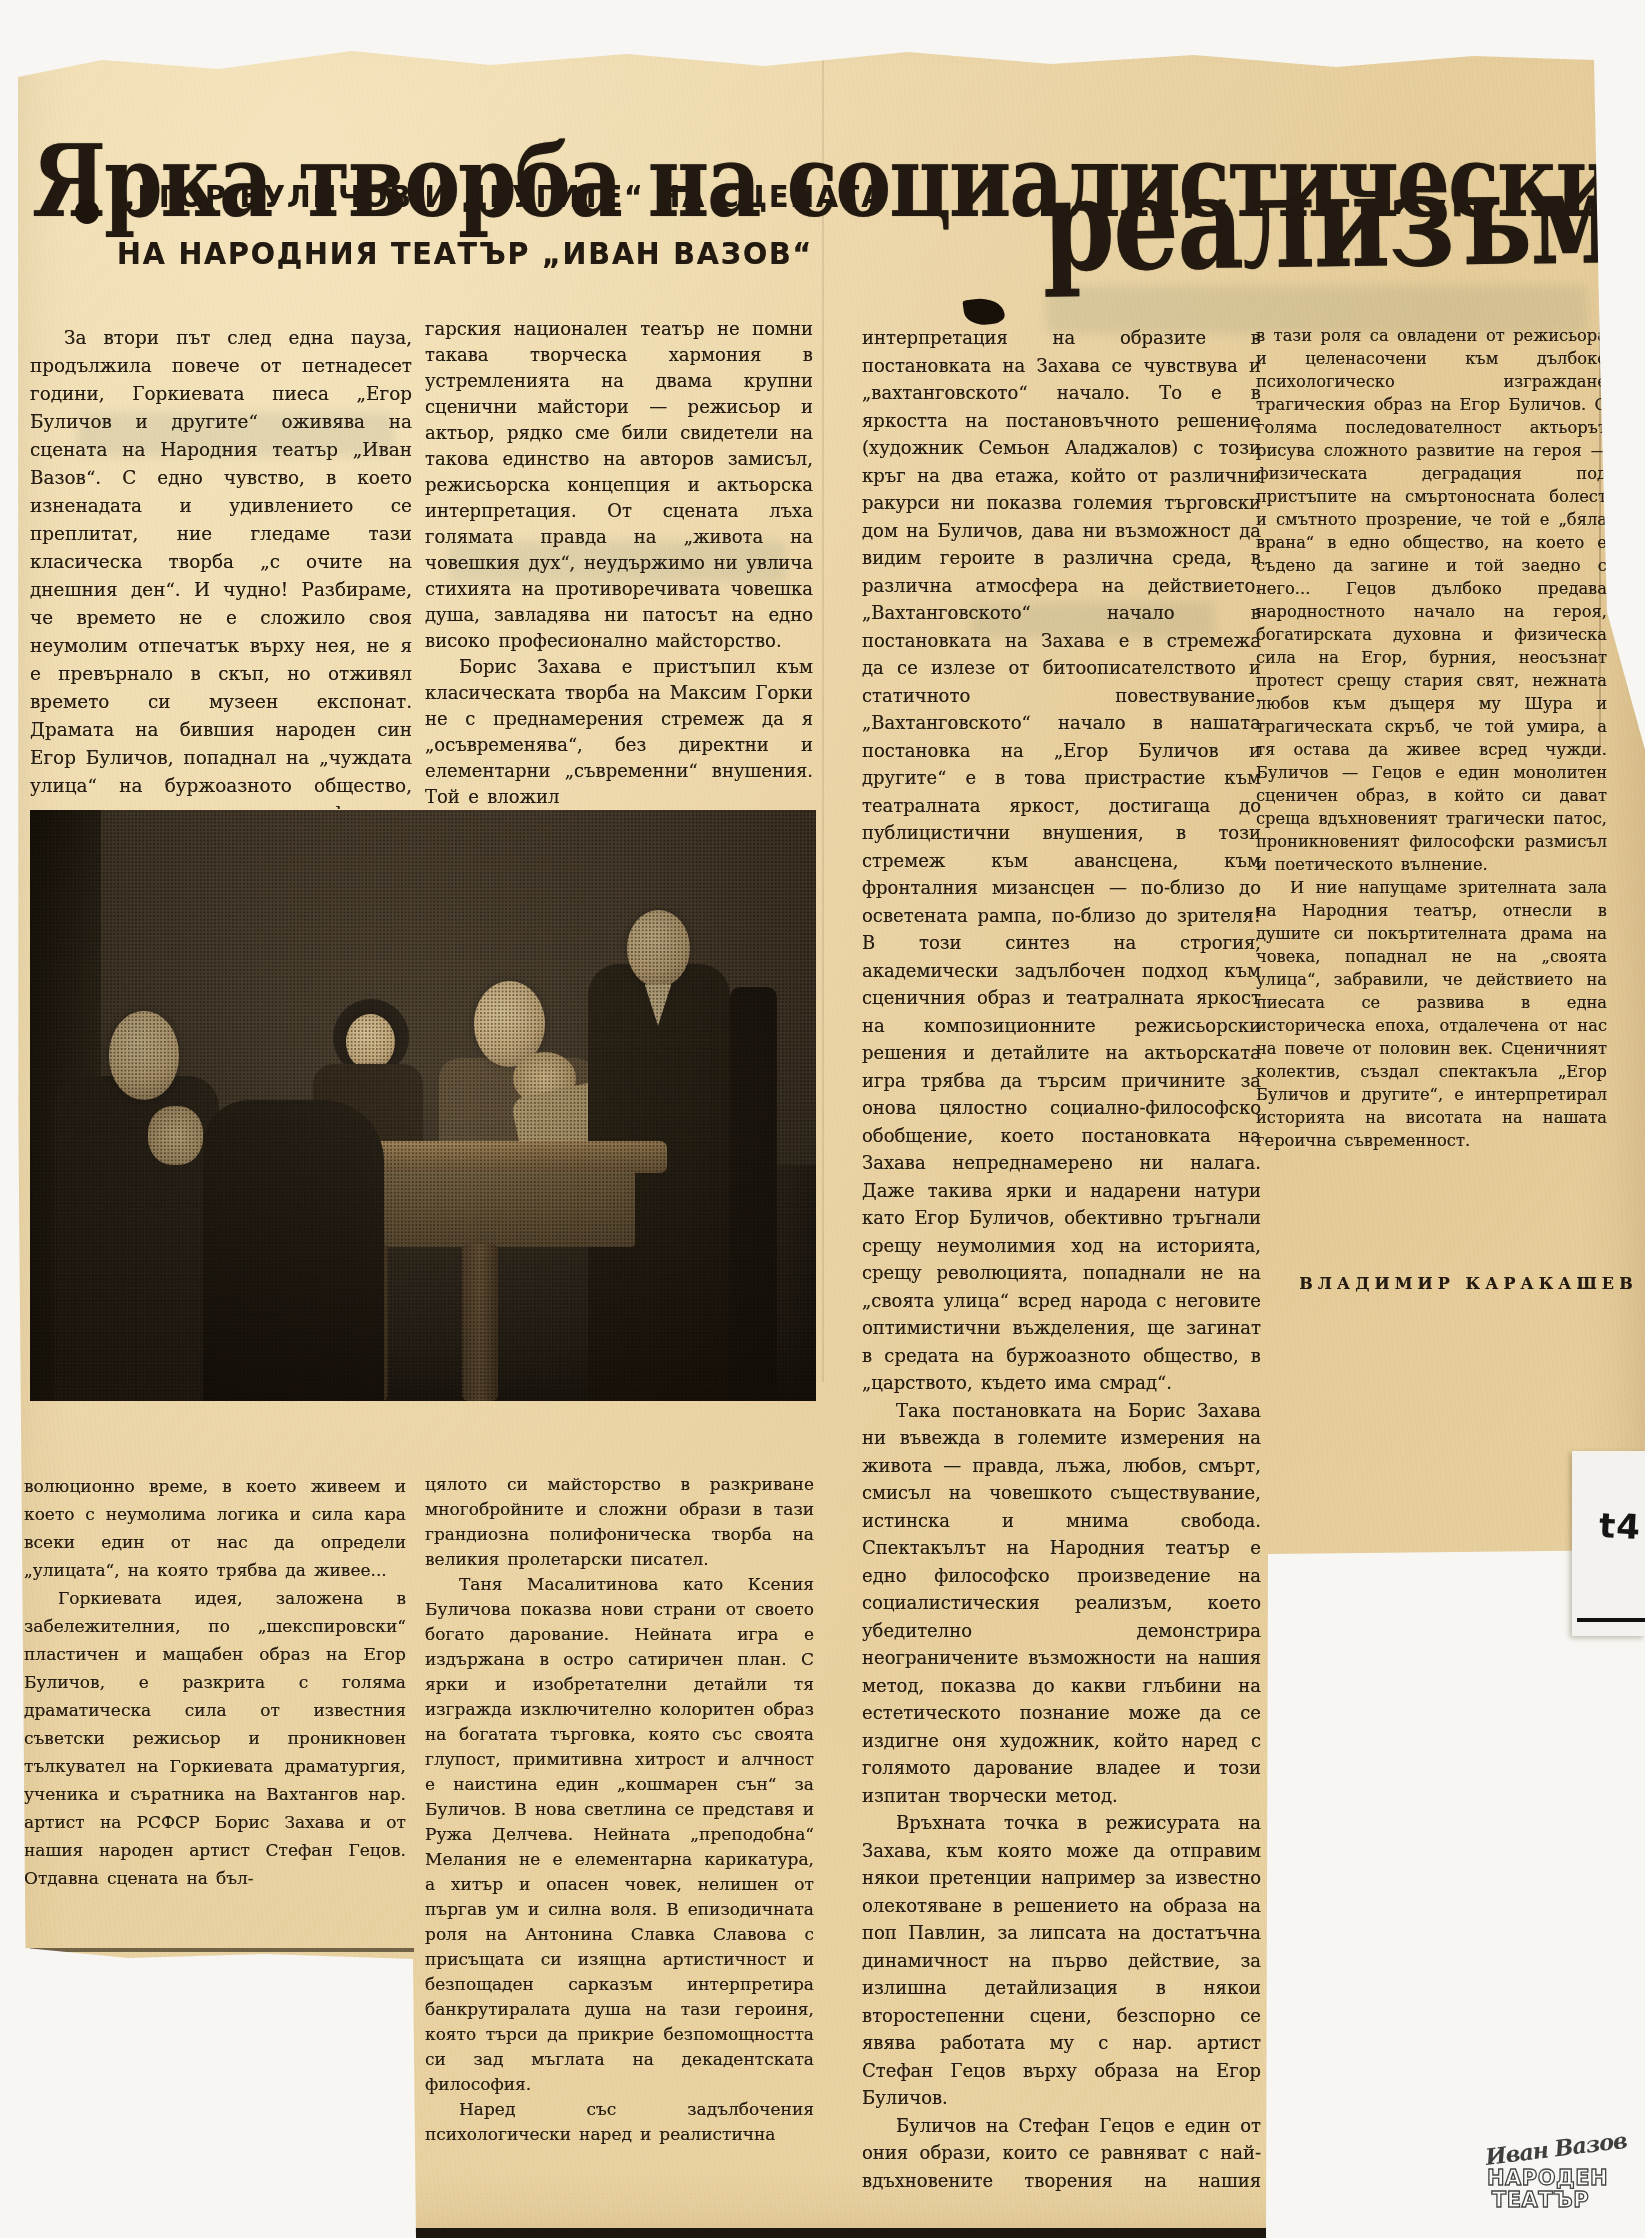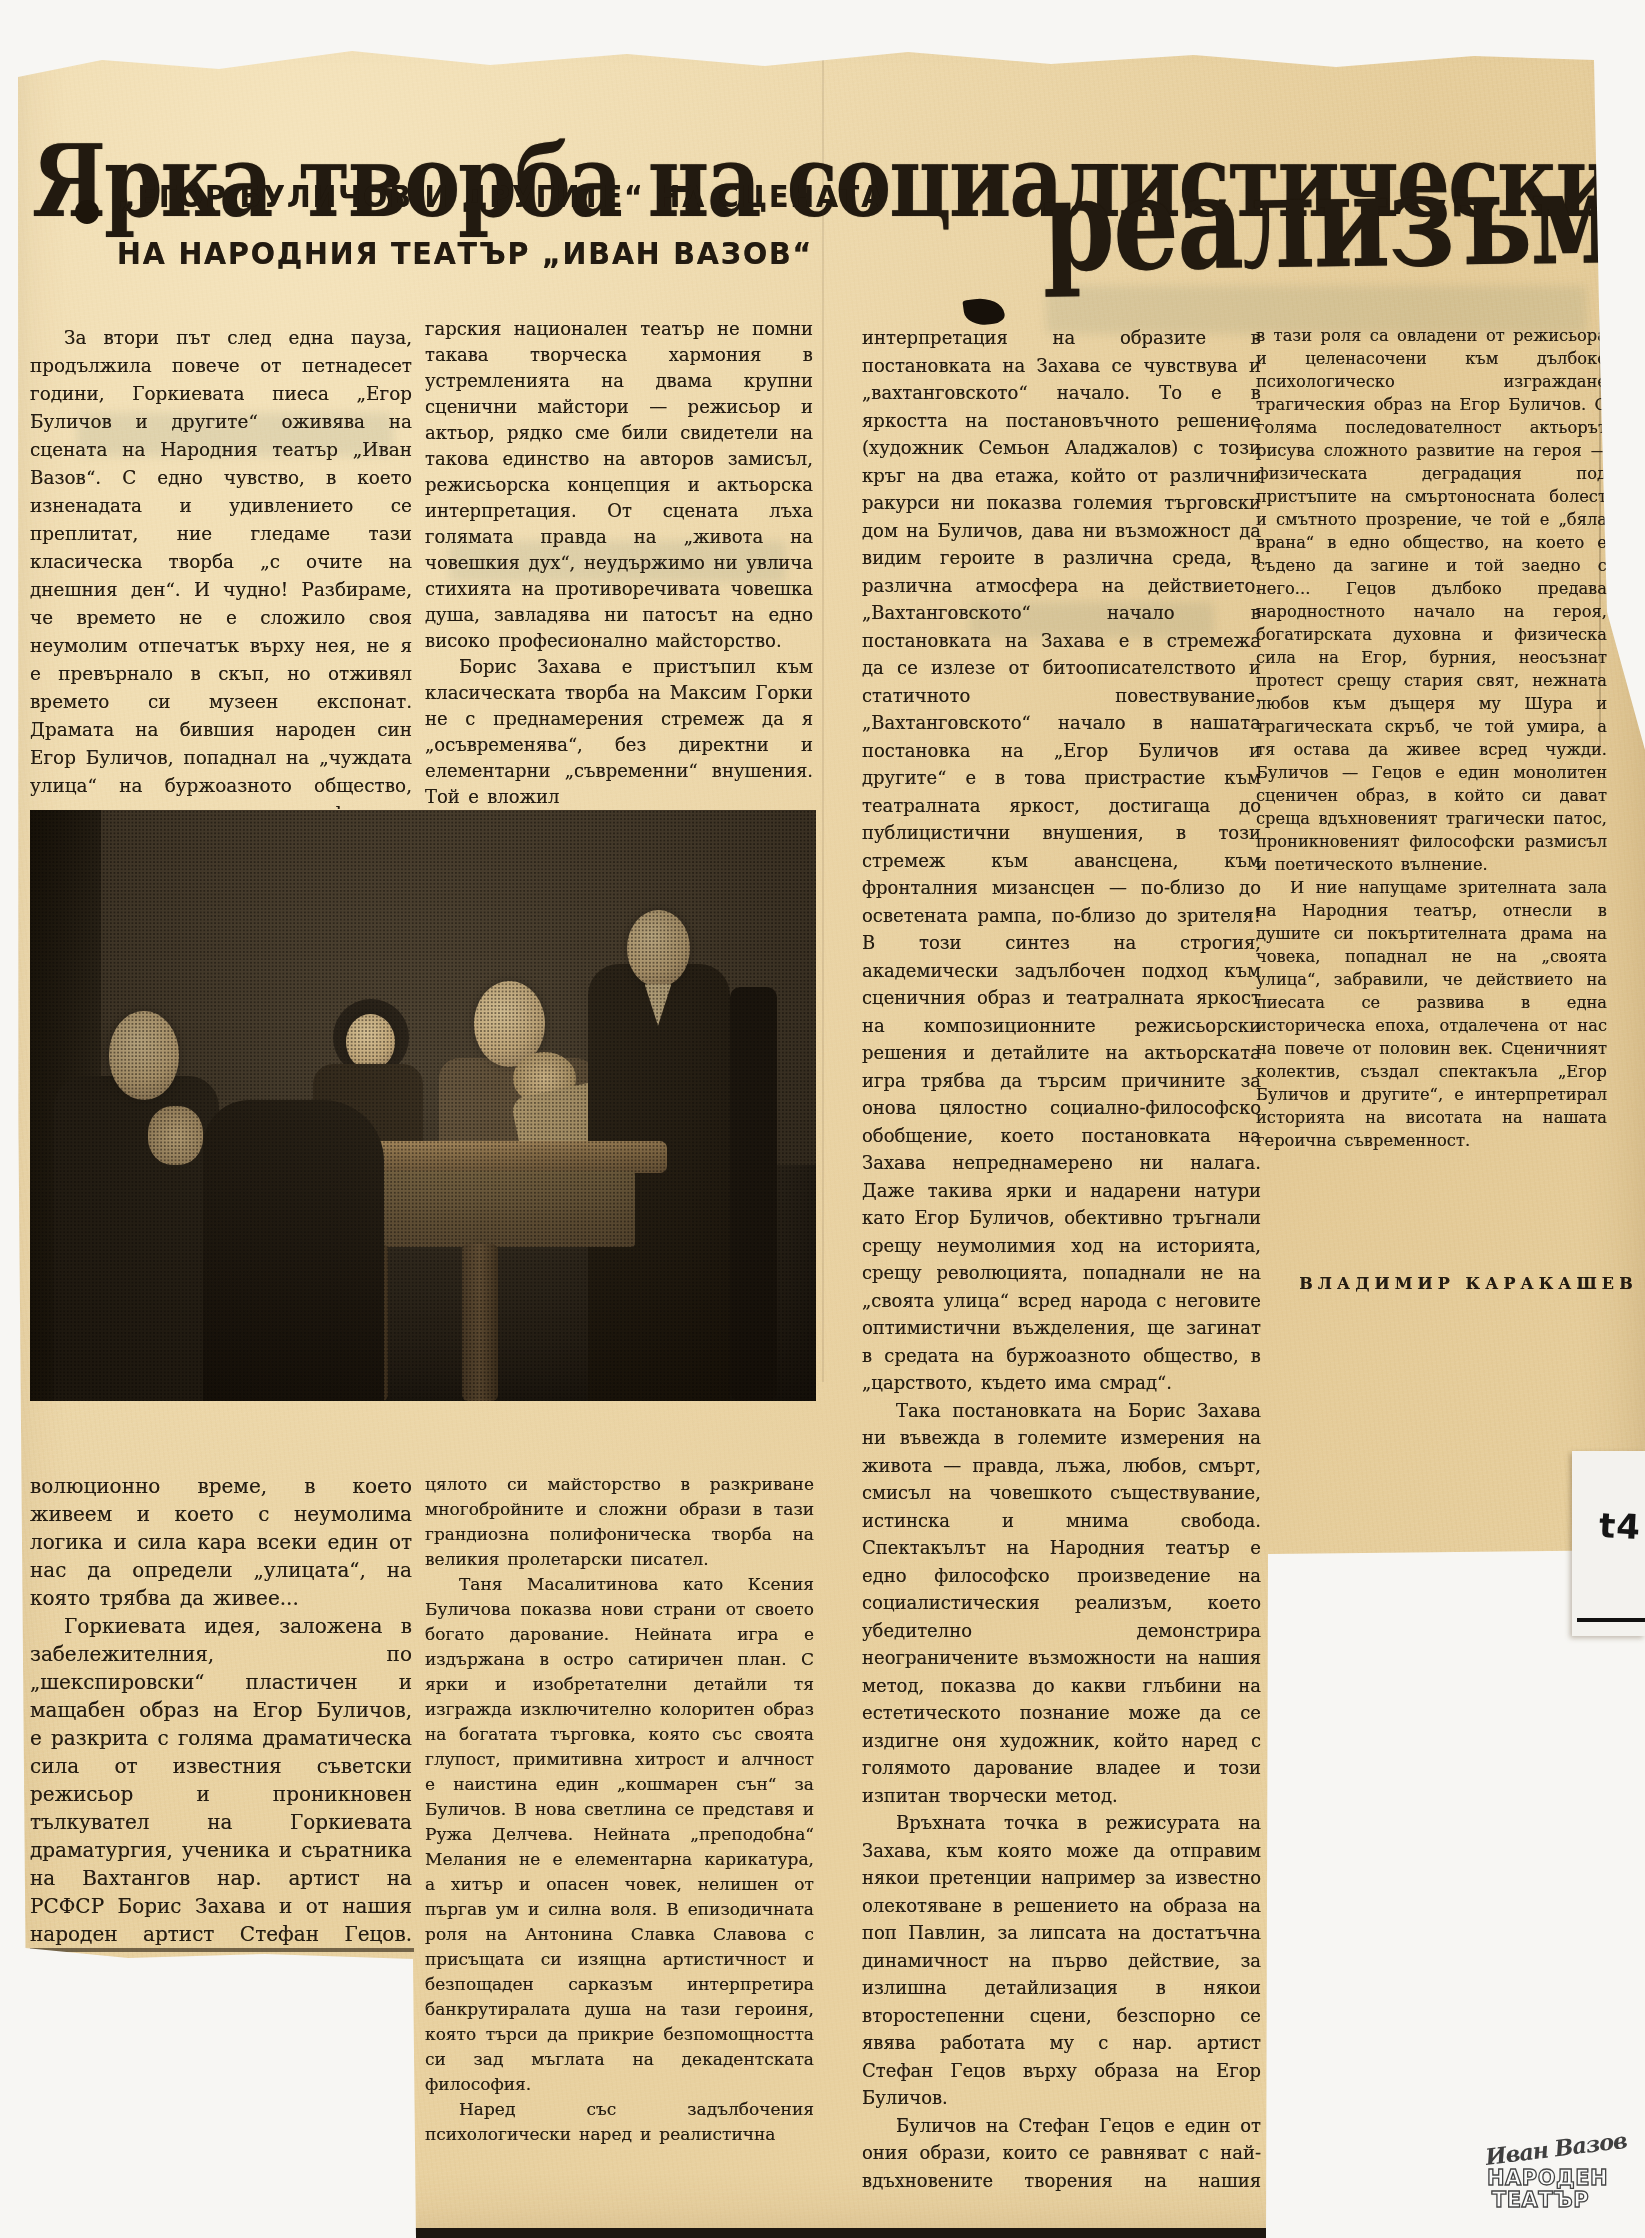--- a/index.html
+++ b/index.html
@@ -65,21 +65,21 @@
   .col{
     position:absolute;overflow:hidden;color:#241c12;text-align:justify;
     text-shadow:0 0 0.5px rgba(36,24,10,.55);word-spacing:2.6px;
   }
   .para{margin:0;}
   .para.indent{text-indent:34px;}
   .col1top{left:30px;top:324px;width:382px;height:485px;font-size:18.4px;line-height:28px;}
   .col2top{left:425px;top:316px;width:388px;height:499px;font-size:18px;line-height:26px;}
   .col3{left:838px;top:324px;width:399px;height:1877px;font-size:18px;line-height:27.5px;margin-left:24px;}
   .col4{left:1256px;top:324px;width:351px;height:928px;font-size:16.3px;line-height:23px;}
-  .col1bottom{left:30px;top:1472px;width:382px;height:477px;font-size:20px;line-height:28px;}
+  .col1bottom{left:24px;top:1472px;width:382px;height:477px;font-size:17px;line-height:28px;}
   .col2bottom{left:425px;top:1472px;width:389px;height:754px;font-size:17px;line-height:25px;}
 
   .byline{
     position:absolute;left:1256px;top:1274px;width:351px;text-align:center;
     font-weight:bold;font-size:16px;letter-spacing:5.1px;color:#241c12;
     text-shadow:0 0 0.5px rgba(36,24,10,.6);
     margin-left:37px;
   }
 
   

